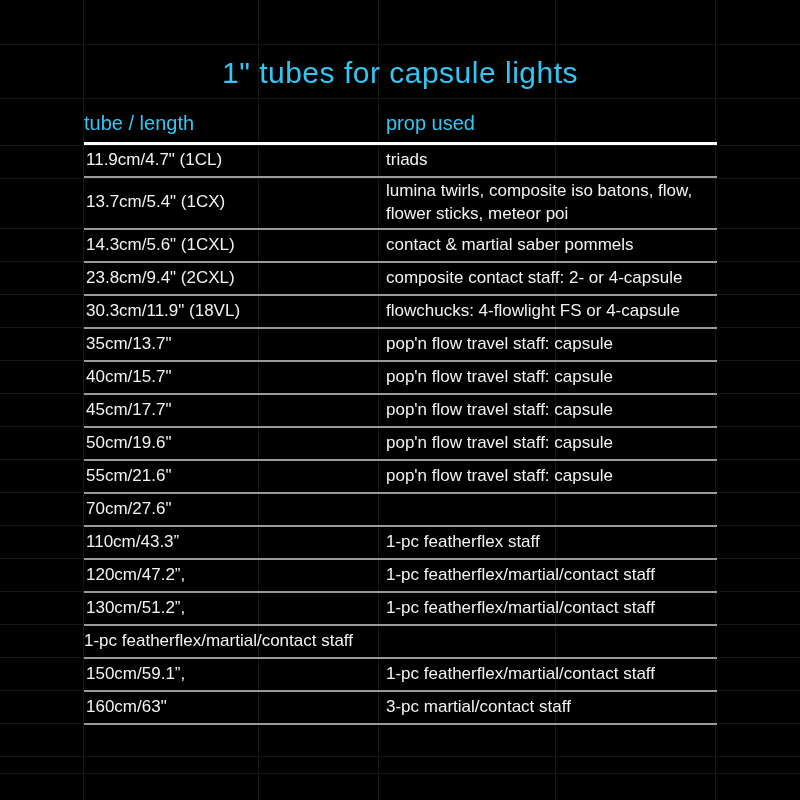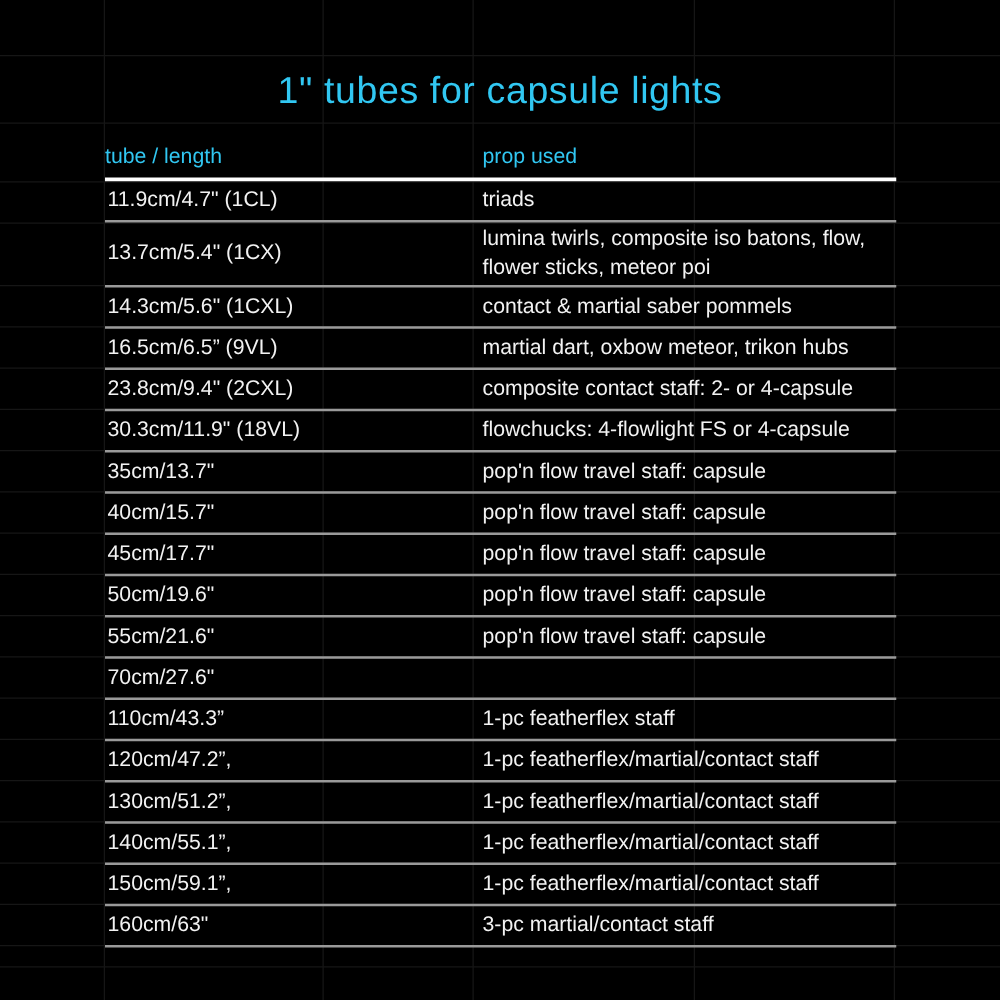--- a/index.html
+++ b/index.html
@@ -34,21 +34,21 @@
     z-index:2;
   }
   .thead{
     display:grid;
     grid-template-columns:302px 1fr;
     align-items:end;
     height:25px;
     padding-bottom:7px;
     border-bottom:3px solid var(--hsep);
     color:var(--accent);
-    font-size:17px;
+    font-size:20px;
   }
   .row{
     display:grid;
     grid-template-columns:302px 1fr;
     align-items:center;
     min-height:31px;
     border-bottom:2px solid var(--sep);
     color:var(--text);
     font-size:17px;
     line-height:1.35;
@@ -103,24 +103,20 @@
       </div>
       <div class="row">
         <div class="cell tube">13.7cm/5.4" (1CX)</div>
         <div class="cell prop">lumina twirls, composite iso batons, flow, flower sticks, meteor poi</div>
       </div>
       <div class="row">
         <div class="cell tube">14.3cm/5.6" (1CXL)</div>
         <div class="cell prop">contact &amp; martial saber pommels</div>
       </div>
       <div class="row">
-        <div class="cell tube">16.5cm/6.5” (9VL)</div>
-        <div class="cell prop">martial dart, oxbow meteor, trikon hubs</div>
-      </div>
-      <div class="row">
         <div class="cell tube">23.8cm/9.4" (2CXL)</div>
         <div class="cell prop">composite contact staff: 2- or 4-capsule</div>
       </div>
       <div class="row">
         <div class="cell tube">30.3cm/11.9" (18VL)</div>
         <div class="cell prop">flowchucks: 4-flowlight FS or 4-capsule</div>
       </div>
       <div class="row">
         <div class="cell tube">35cm/13.7"</div>
         <div class="cell prop">pop'n flow travel staff: capsule</div>
@@ -150,21 +146,20 @@
       </div>
       <div class="row">
         <div class="cell tube">120cm/47.2”,</div>
         <div class="cell prop">1-pc featherflex/martial/contact staff</div>
       </div>
       <div class="row">
         <div class="cell tube">130cm/51.2”,</div>
         <div class="cell prop">1-pc featherflex/martial/contact staff</div>
       </div>
       <div class="row">
-        <div class="cell tube">140cm/55.1”,</div>
         <div class="cell prop">1-pc featherflex/martial/contact staff</div>
       </div>
       <div class="row">
         <div class="cell tube">150cm/59.1”,</div>
         <div class="cell prop">1-pc featherflex/martial/contact staff</div>
       </div>
       <div class="row">
         <div class="cell tube">160cm/63"</div>
         <div class="cell prop">3-pc martial/contact staff</div>
       </div>

